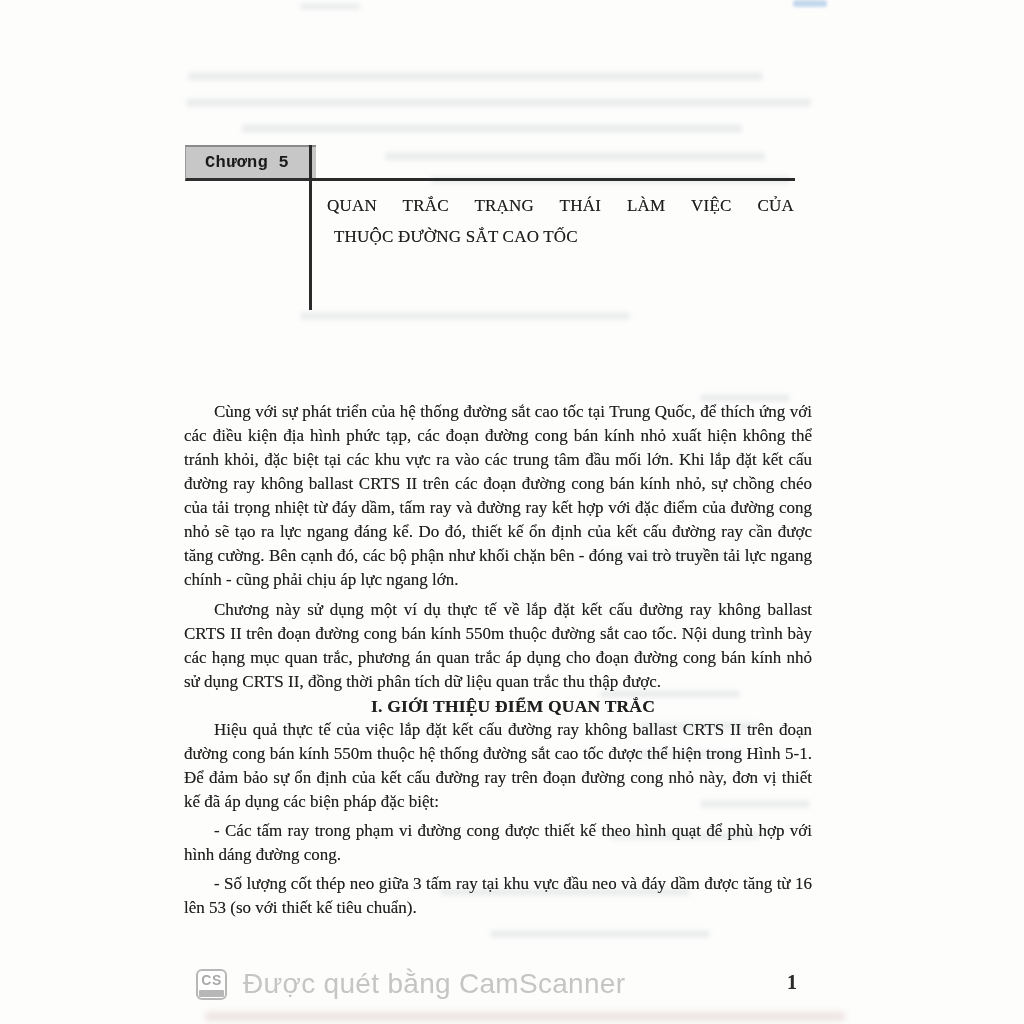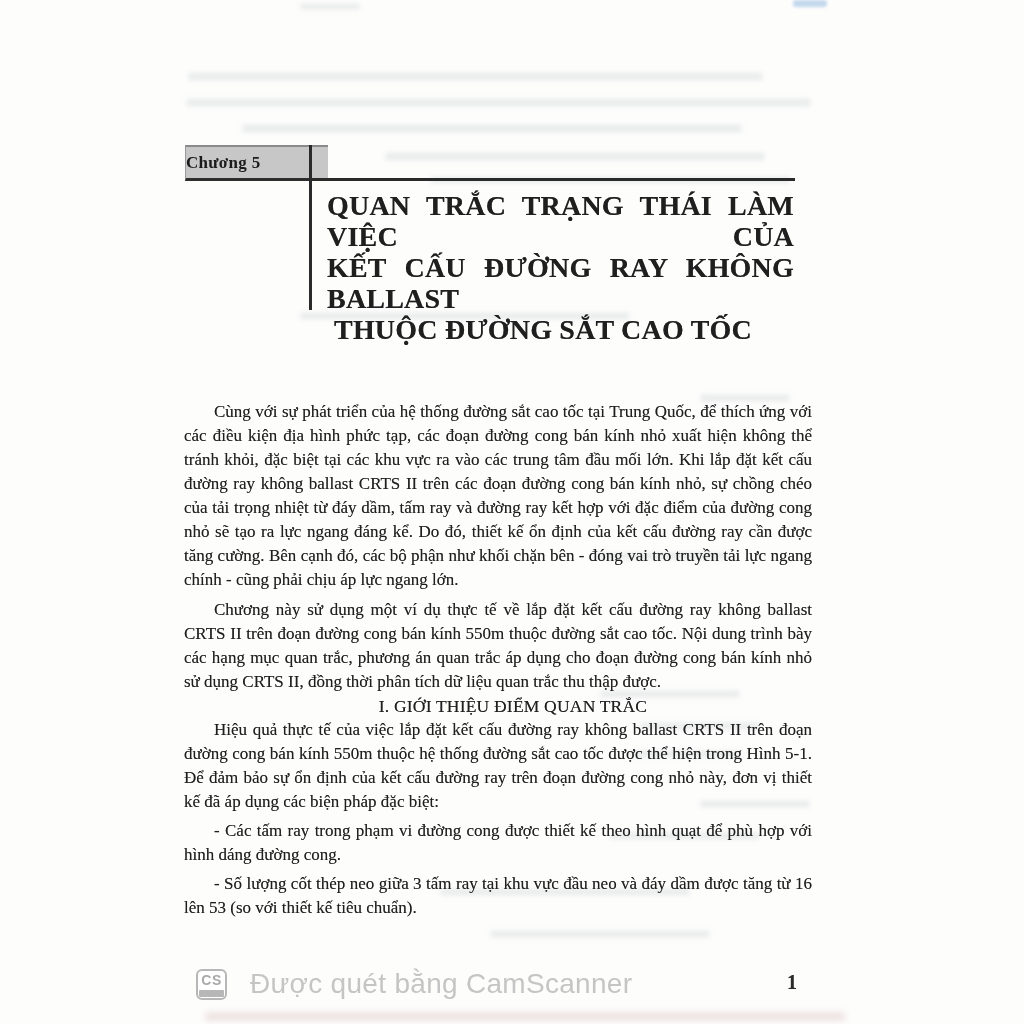--- a/index.html
+++ b/index.html
@@ -10,62 +10,63 @@
     font-family:"Liberation Serif", serif;
     color:var(--ink, #1f1f1f);
   }
   
   .chapter-box {
     position:absolute; left:185px; top:145px; width:122px; height:31px;
     background:var(--boxfill, #c7c7c7);
     border-top:2px solid #8a8a8a;
     border-left:1px solid #9a9a9a;
     border-bottom:3px solid #2e2e2e;
-    display:flex; align-items:center; justify-content:flex-start;
-    padding-right:20px;
+    display:flex; align-items:center; justify-content:center;
+    padding-right:8px;
+    font-family:Liberation Mono, monospace;
   }
   .chapter-box span {
     font-weight:bold; font-size:17px; color:#1a1a1a; letter-spacing:0.3px;
   }
   .v-rule {
     position:absolute; left:309px; top:145px; width:3px; height:165px;
     background:var(--rule, #2a2a2a);
   }
   .h-rule {
     position:absolute; left:312px; top:178px; width:483px; height:3px;
     background:var(--rule, #2a2a2a);
   }
   
   .title {
     position:absolute; left:327px; top:190px; width:467px;
-    font-weight:bold; font-size:28px; line-height:31px;
+    font-weight:normal; font-size:17px; line-height:31px;
     letter-spacing:0.2px;
     text-shadow:0 0 0.5px rgba(0,0,0,0.55);
   }
   .title-line { text-align:justify; text-align-last:justify; white-space:normal; }
   .title-line.last { text-align-last:left;margin-left:7px; }
   
   .body {
     position:absolute; left:184px; top:400px; width:628px;
     font-size:17px; line-height:24px; text-align:justify;
     text-shadow:0 0 0.4px rgba(0,0,0,0.45);
   }
   .body p { margin:0; text-indent:30px; }
   .body p.para2 { margin-top:6px; }
   .section-heading {
     margin:26px 0 13px 0;
-    text-align:center; font-weight:normal; font-size:17.5px;
+    text-align:center; font-weight:bold; font-size:17.5px;
     letter-spacing:0.2px; text-indent:0;
     text-shadow:0 0 0.5px rgba(0,0,0,0.55);
   }
   .body p.bullet { margin-top:5px; }
   
   .footer {
     position:absolute; left:196px; top:966px; height:36px;
-    display:flex; align-items:center; gap:23px;
+    display:flex; align-items:center; gap:16px;
     font-family:"Liberation Sans", sans-serif;
   }
   .cs-logo {
     position:relative; width:31px; height:31px;
     border:2.5px solid #b7b7b7; border-radius:6px;
     box-sizing:border-box; background:#fff;
   }
   .cs-logo .cs-text {
     position:absolute; top:1px; left:0; right:0;
     text-align:center; font-weight:bold; font-size:14px; color:#a9a9a9;
@@ -118,21 +119,20 @@
   <div class="smudge pink" style="left:205px; top:1012px;width:640px; height:9px;"></div>
 
   <div class="chapter-box">
     <span>Chương 5</span>
   </div>
   <div class="v-rule"></div>
   <div class="h-rule"></div>
 
   <div class="title">
     <div class="title-line">QUAN TRẮC TRẠNG THÁI LÀM VIỆC CỦA</div>
-    <div class="title-line">KẾT CẤU ĐƯỜNG RAY KHÔNG BALLAST</div>
     <div class="title-line last">THUỘC ĐƯỜNG SẮT CAO TỐC</div>
   </div>
 
   <div class="body">
     <p class="para1">Cùng với sự phát triển của hệ thống đường sắt cao tốc tại Trung Quốc, để thích ứng với các điều kiện địa hình phức tạp, các đoạn đường cong bán kính nhỏ xuất hiện không thể tránh khỏi, đặc biệt tại các khu vực ra vào các trung tâm đầu mối lớn. Khi lắp đặt kết cấu đường ray không ballast CRTS II trên các đoạn đường cong bán kính nhỏ, sự chồng chéo của tải trọng nhiệt từ đáy dầm, tấm ray và đường ray kết hợp với đặc điểm của đường cong nhỏ sẽ tạo ra lực ngang đáng kể. Do đó, thiết kế ổn định của kết cấu đường ray cần được tăng cường. Bên cạnh đó, các bộ phận như khối chặn bên - đóng vai trò truyền tải lực ngang chính - cũng phải chịu áp lực ngang lớn.</p>
     <p class="para2">Chương này sử dụng một ví dụ thực tế về lắp đặt kết cấu đường ray không ballast CRTS II trên đoạn đường cong bán kính 550m thuộc đường sắt cao tốc. Nội dung trình bày các hạng mục quan trắc, phương án quan trắc áp dụng cho đoạn đường cong bán kính nhỏ sử dụng CRTS II, đồng thời phân tích dữ liệu quan trắc thu thập được.</p>
     <p class="section-heading">I. GIỚI THIỆU ĐIỂM QUAN TRẮC</p>
     <p class="para3">Hiệu quả thực tế của việc lắp đặt kết cấu đường ray không ballast CRTS II trên đoạn đường cong bán kính 550m thuộc hệ thống đường sắt cao tốc được thể hiện trong Hình 5-1. Để đảm bảo sự ổn định của kết cấu đường ray trên đoạn đường cong nhỏ này, đơn vị thiết kế đã áp dụng các biện pháp đặc biệt:</p>
     <p class="bullet">- Các tấm ray trong phạm vi đường cong được thiết kế theo hình quạt để phù hợp với hình dáng đường cong.</p>
     <p class="bullet">- Số lượng cốt thép neo giữa 3 tấm ray tại khu vực đầu neo và đáy dầm được tăng từ 16 lên 53 (so với thiết kế tiêu chuẩn).</p>

